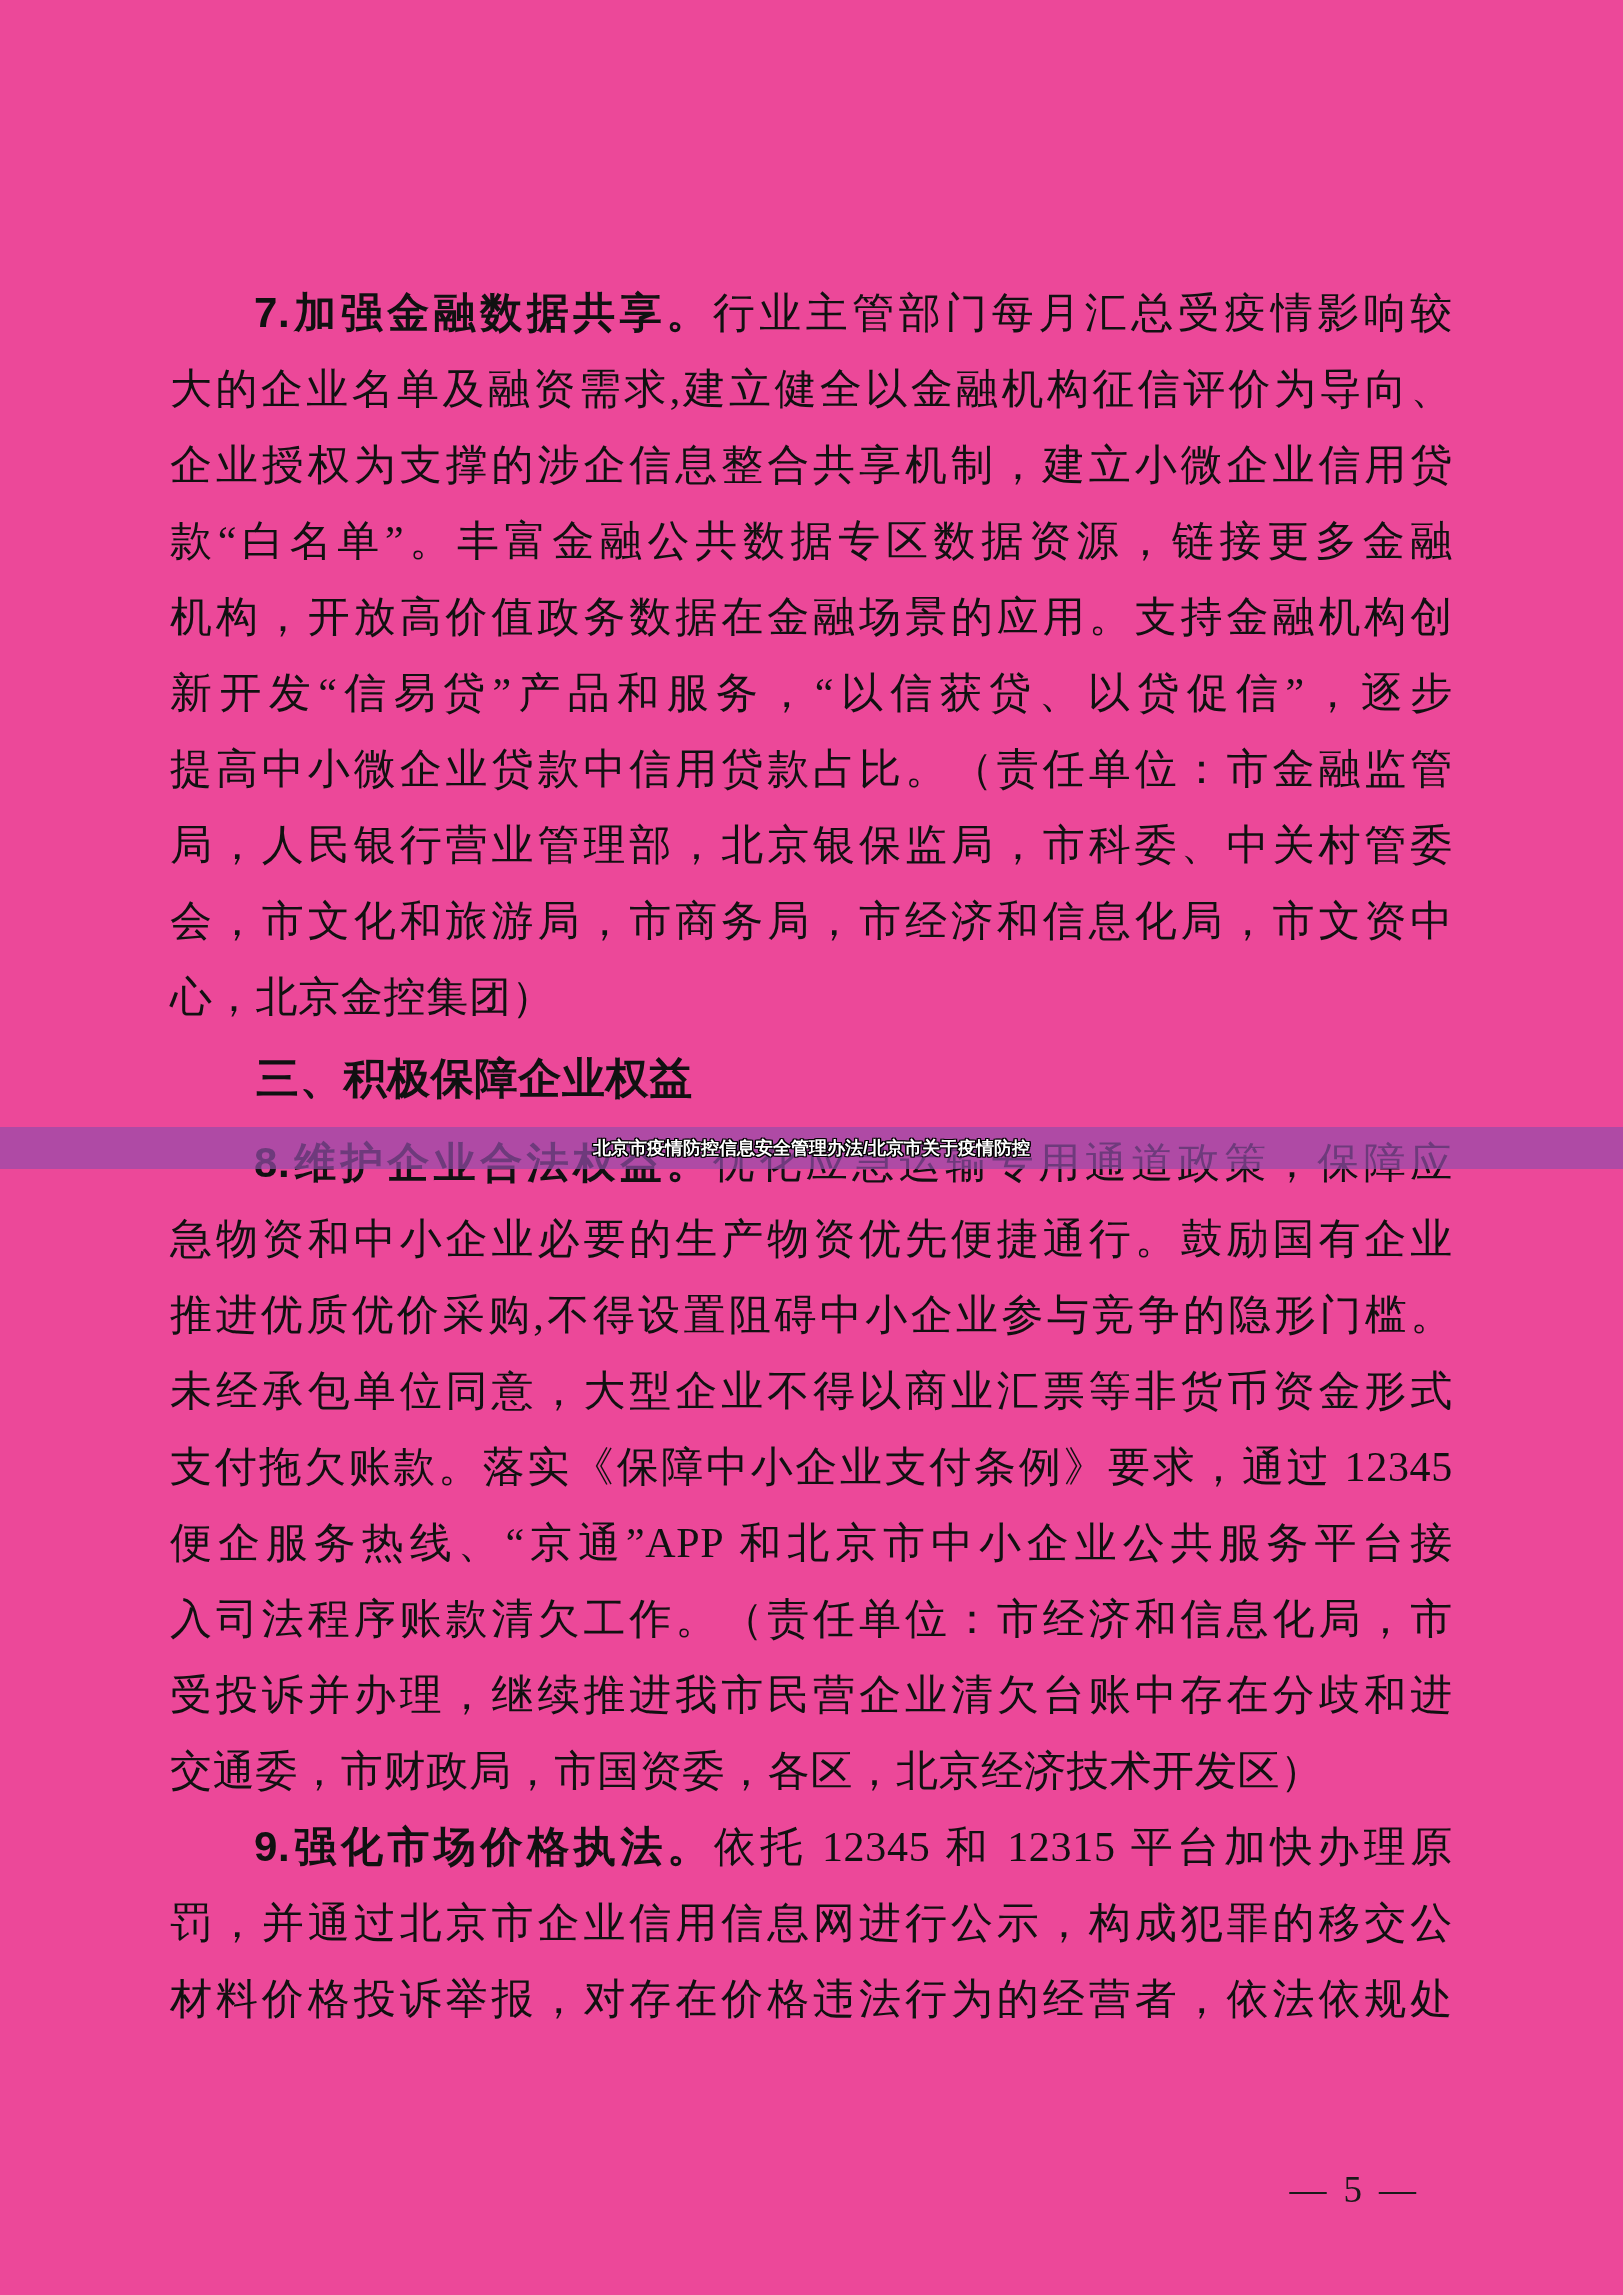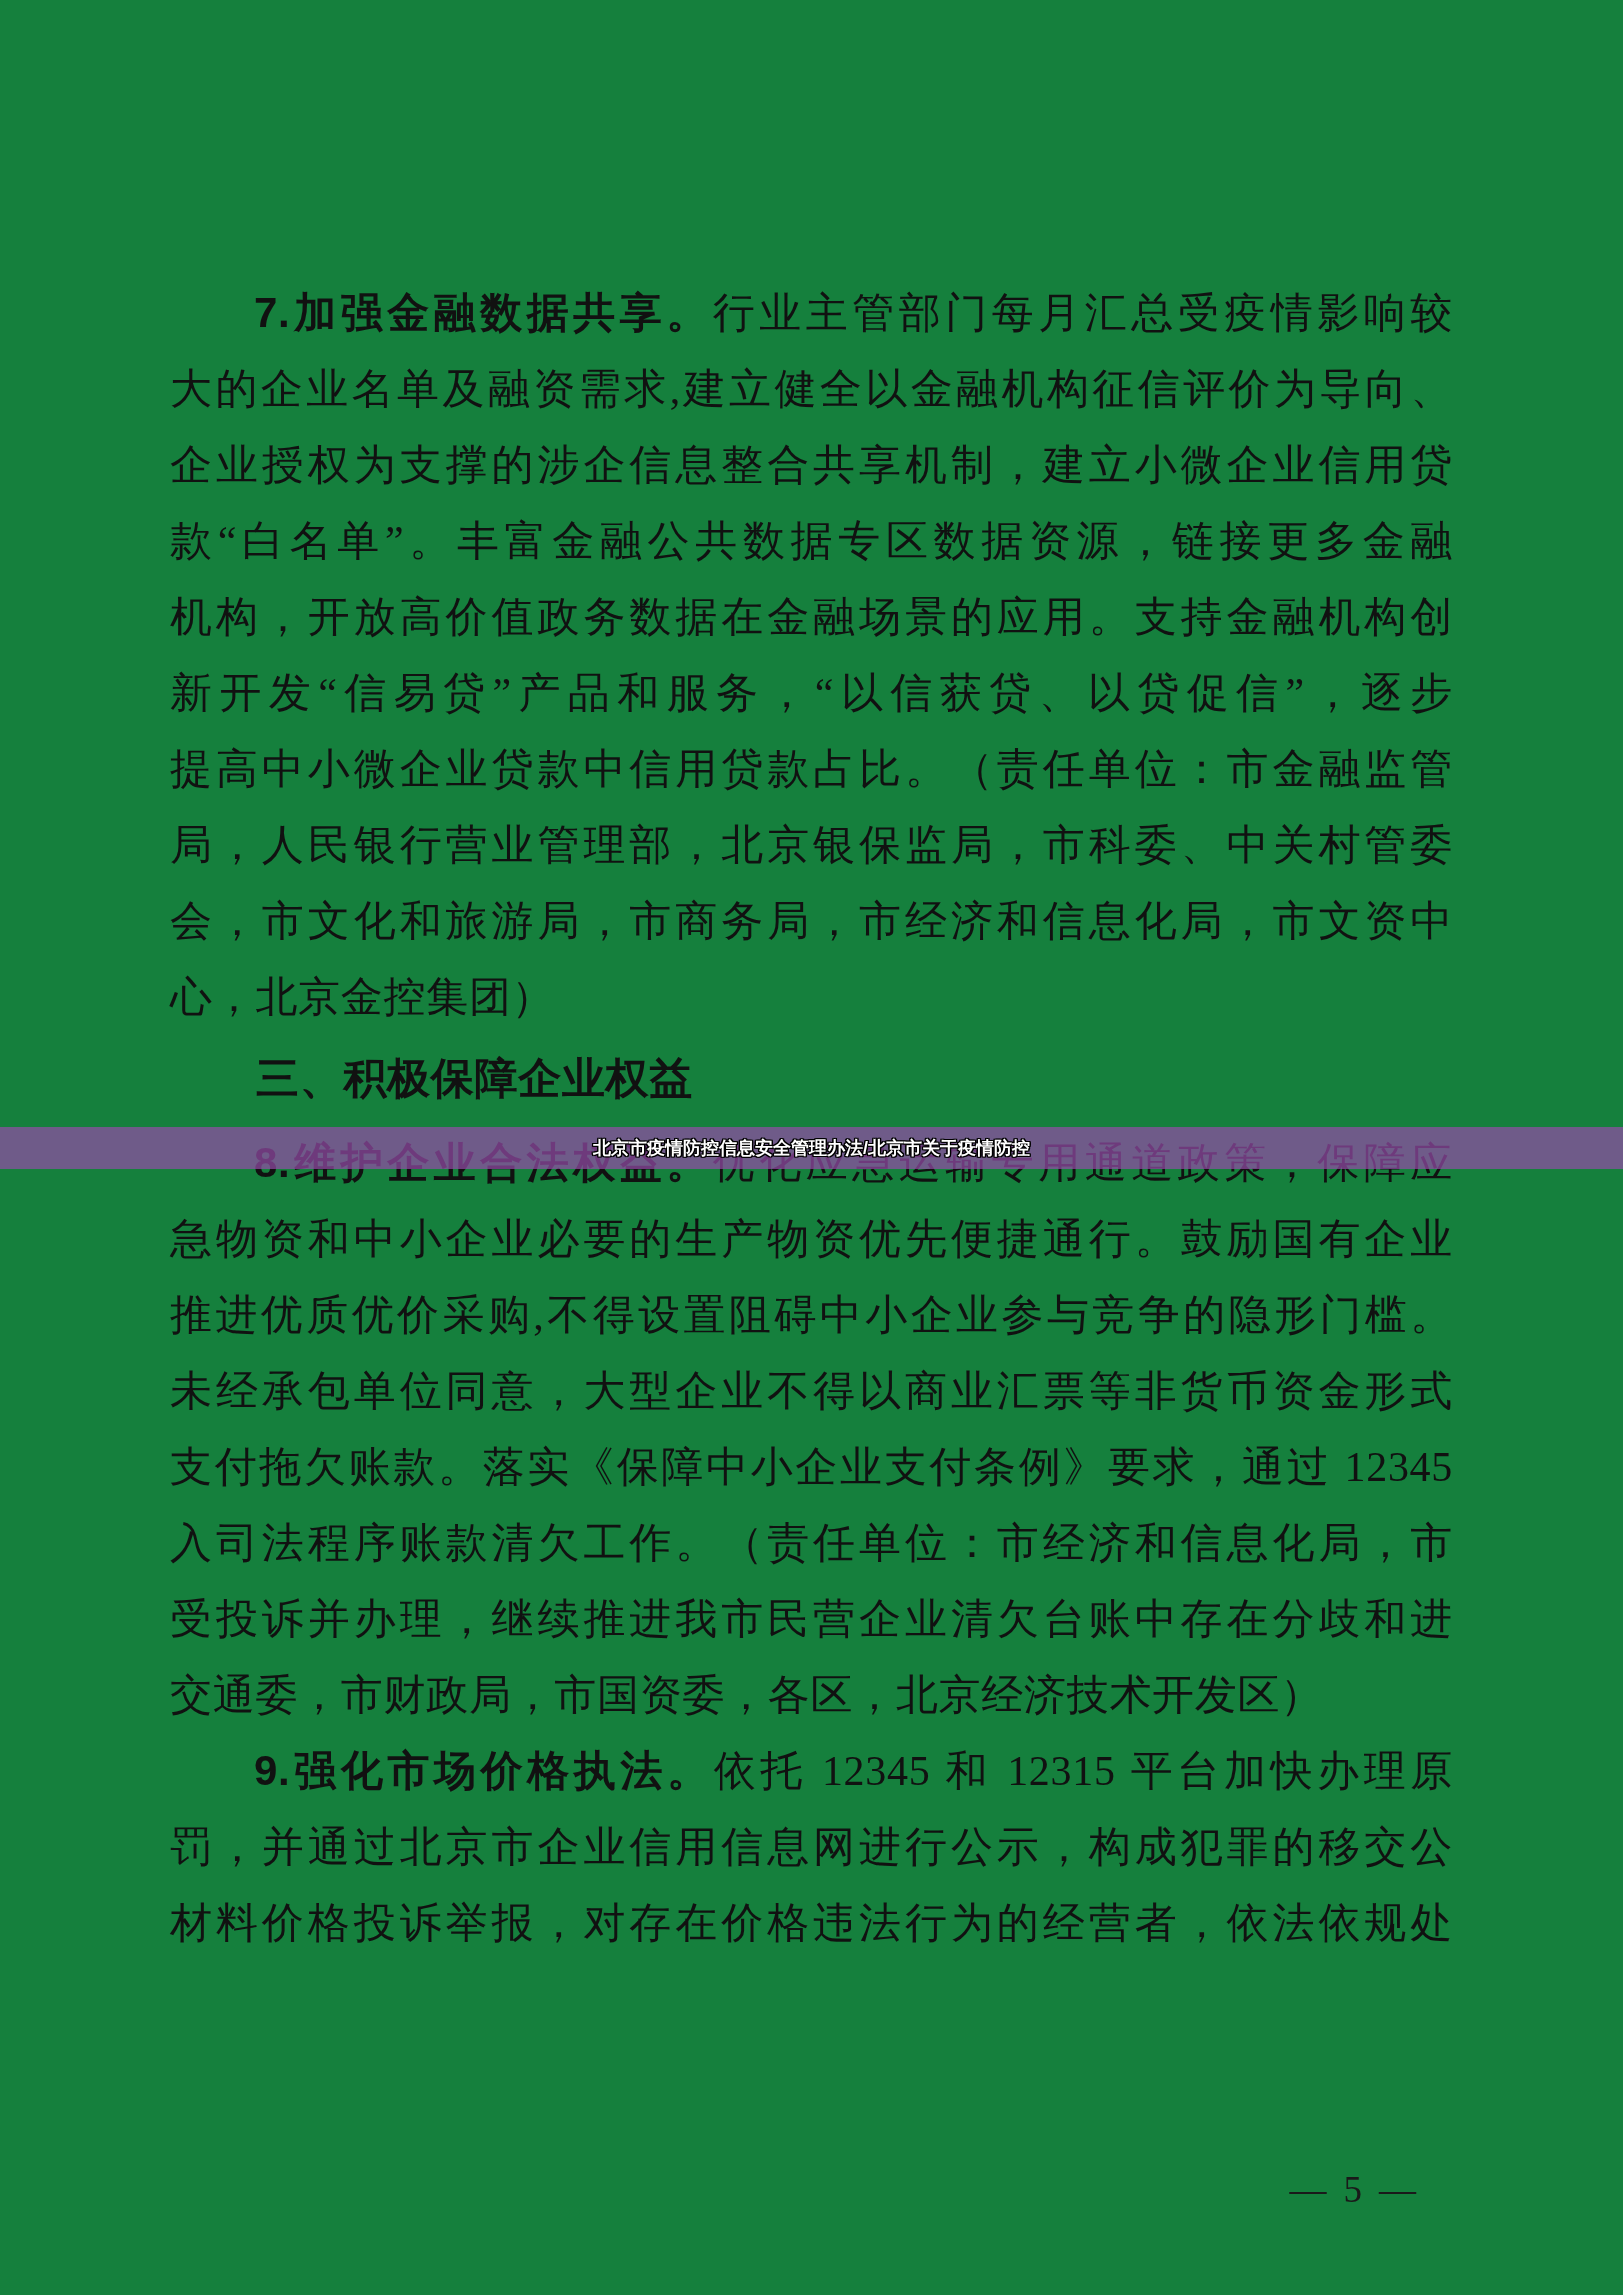--- a/index.html
+++ b/index.html
@@ -1,19 +1,19 @@
 <!DOCTYPE html>
 <html lang="zh" style="font-size:10.5px"><head>
 <meta charset="utf-8">
 <style>
   html,body { margin:0; padding:0; background:#e8e8e8; }
   .page {
     position:relative;
     width:1623px; height:2295px;
-    background:#15803d;
+    background:#ec4899;
     overflow:hidden;
     font-family:"Liberation Serif","DejaVu Serif",serif;
     color:#111111;
   }
   .content {
     position:absolute;
     top:275px; left:0;
     width:1623px;
     padding:0 170px;
     box-sizing:border-box;
@@ -88,20 +88,21 @@
       <div class="tline">提高中小微企业贷款中信用贷款占比。（责任单位：市金融监管</div>
       <div class="tline">局，人民银行营业管理部，北京银保监局，市科委、中关村管委</div>
       <div class="tline">会，市文化和旅游局，市商务局，市经济和信息化局，市文资中</div>
       <div class="tline last">心，北京金控集团）</div>
       <div class="heading">三、积极保障企业权益</div>
       <div class="tline indent"><b>8.维护企业合法权益。</b>优化应急运输专用通道政策，保障应</div>
       <div class="tline">急物资和中小企业必要的生产物资优先便捷通行。鼓励国有企业</div>
       <div class="tline">推进优质优价采购,不得设置阻碍中小企业参与竞争的隐形门槛。</div>
       <div class="tline">未经承包单位同意，大型企业不得以商业汇票等非货币资金形式</div>
       <div class="tline">支付拖欠账款。落实《保障中小企业支付条例》要求，通过 12345</div>
+      <div class="tline">便企服务热线、“京通”APP 和北京市中小企业公共服务平台接</div>
       <div class="tline">入司法程序账款清欠工作。（责任单位：市经济和信息化局，市</div>
       <div class="tline">受投诉并办理，继续推进我市民营企业清欠台账中存在分歧和进</div>
       <div class="tline last">交通委，市财政局，市国资委，各区，北京经济技术开发区）</div>
       <div class="tline indent"><b>9.强化市场价格执法。</b>依托 12345 和 12315 平台加快办理原</div>
       <div class="tline">罚，并通过北京市企业信用信息网进行公示，构成犯罪的移交公</div>
       <div class="tline">材料价格投诉举报，对存在价格违法行为的经营者，依法依规处</div>
     </div>
 
   <div class="banner"></div>
   <div class="banner-title">北京市疫情防控信息安全管理办法/北京市关于疫情防控</div>

